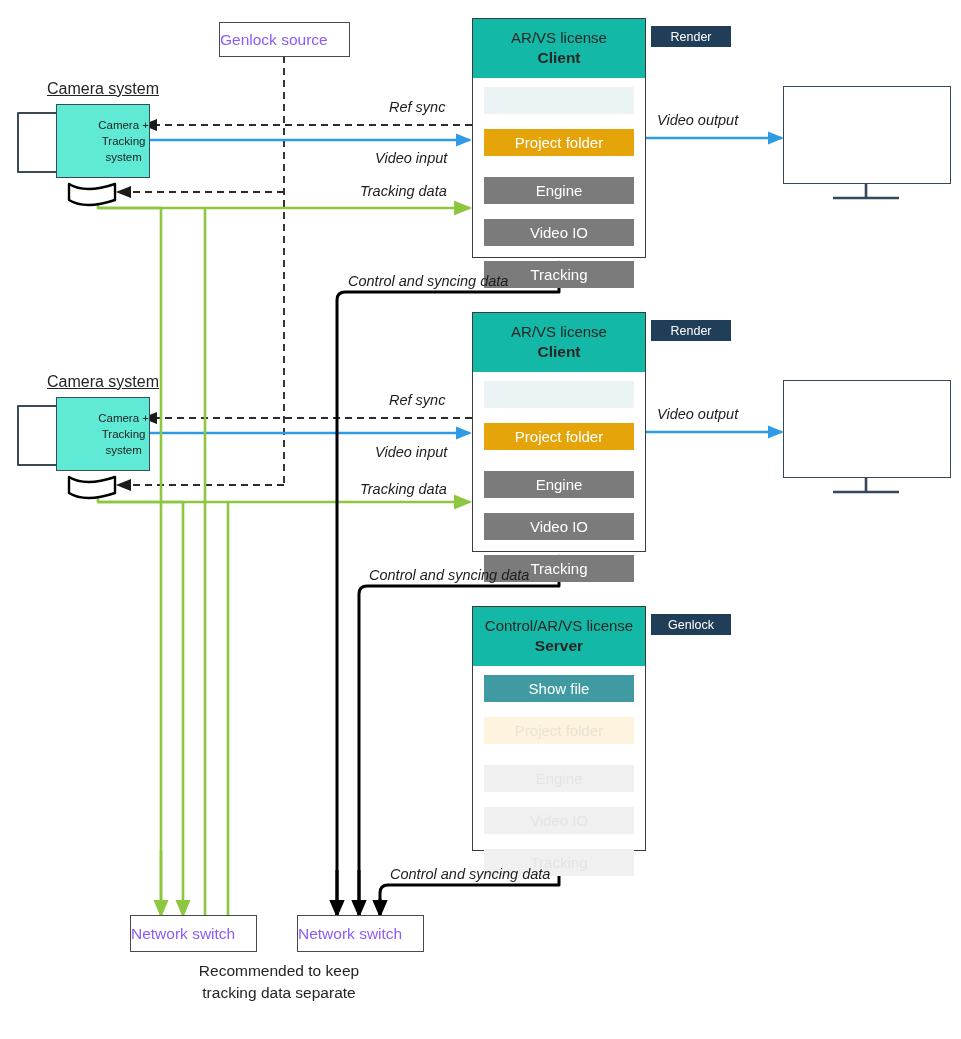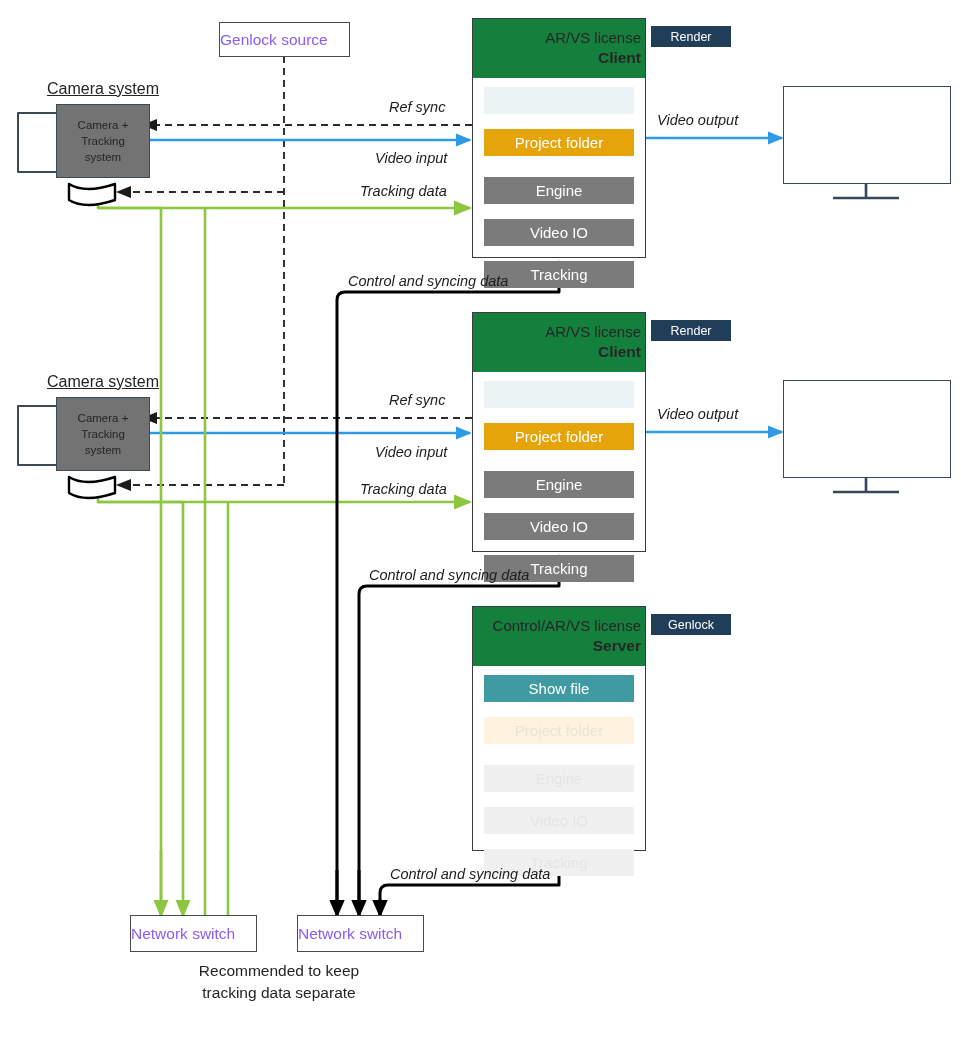--- a/index.html
+++ b/index.html
@@ -12,21 +12,21 @@
   
   .plainbox{
     border:1.3px solid #4a4a4a;background:#fff;
     display:flex;align-items:center;justify-content:flex-start;
     font-size:15.5px;color:#8b5cf6;
   }
 
   
   .machine{border:1.6px solid #3b3b3b;background:#fff;}
   .machine-head{
-    background:#15803d;text-align:right;padding:9px 4px 10px;
+    background:#14b8a6;text-align:center;padding:9px 4px 10px;
     font-size:15px;color:#262626;line-height:1.28;
   }
   .machine-head .role{display:block;font-weight:bold;font-size:15.5px;margin-top:1px;}
   .slots{padding:9px 11px 11px;display:flex;flex-direction:column;gap:15px;}
   .slot{
     height:27px;display:flex;align-items:center;justify-content:center;
     font-size:15px;color:#ffffff;
   }
   .slot.empty{background:#ecf3f4;}
   .slot.project{background:#e5a50a;}
@@ -39,22 +39,22 @@
   
   .badge{
     background:#213e59;color:#ffffff;font-size:12.5px;
     display:flex;align-items:center;justify-content:center;
     height:21px;
   }
 
   
   .cam-title{position:absolute;font-size:16px;color:#242424;white-space:nowrap;text-decoration:underline;}
   .cam-body{
-    position:absolute;border:1.6px solid #3b4a57;background:#737373;
-    display:flex;align-items:center;justify-content:center;text-align:center;
+    position:absolute;border:1.6px solid #3b4a57;background:#5eead4;
+    display:flex;align-items:center;justify-content:flex-end;text-align:center;
     font-size:11.5px;color:#242424;line-height:1.42;
   }
 
   
   .mon-screen{position:absolute;border:1.6px solid #37475a;background:#fff;}
 
   
   .elabel{
     position:absolute;font-style:italic;font-size:14.5px;color:#1d1d1d;
     white-space:nowrap;

